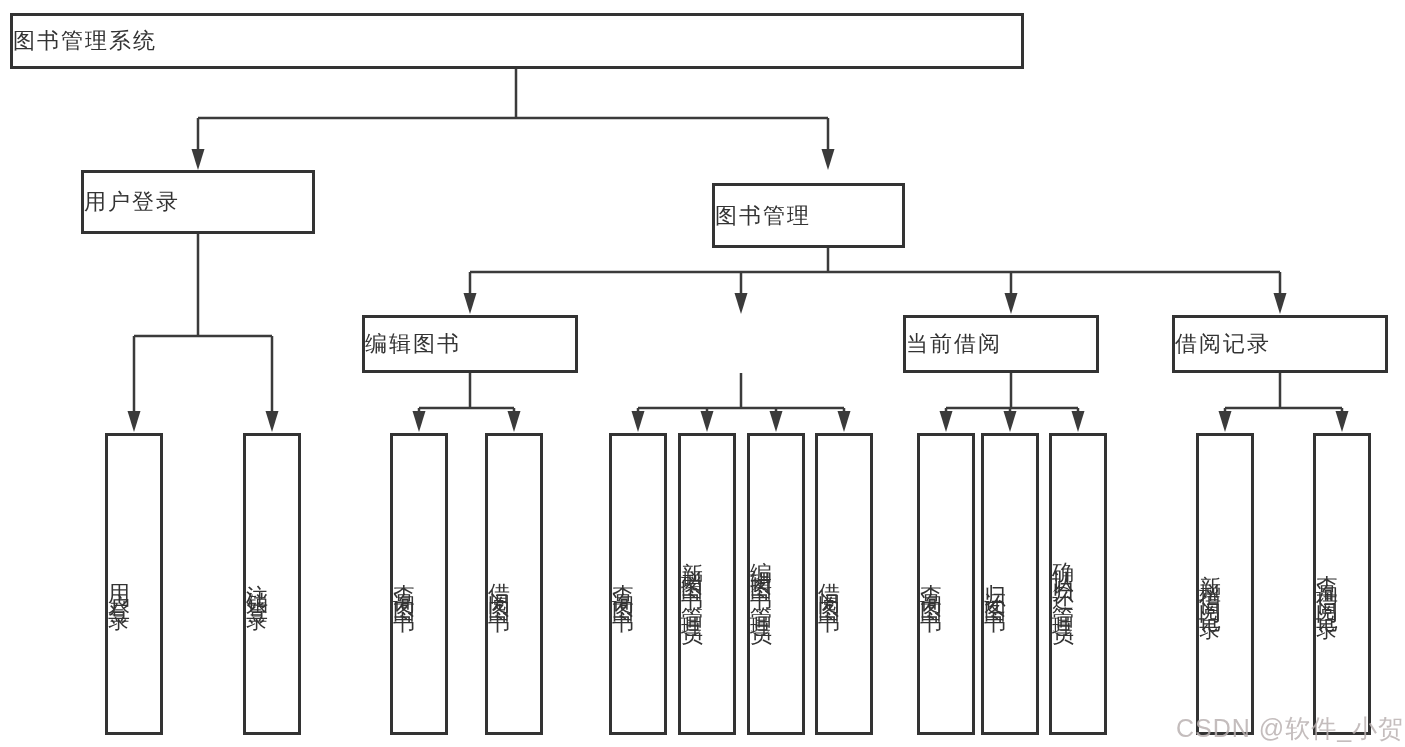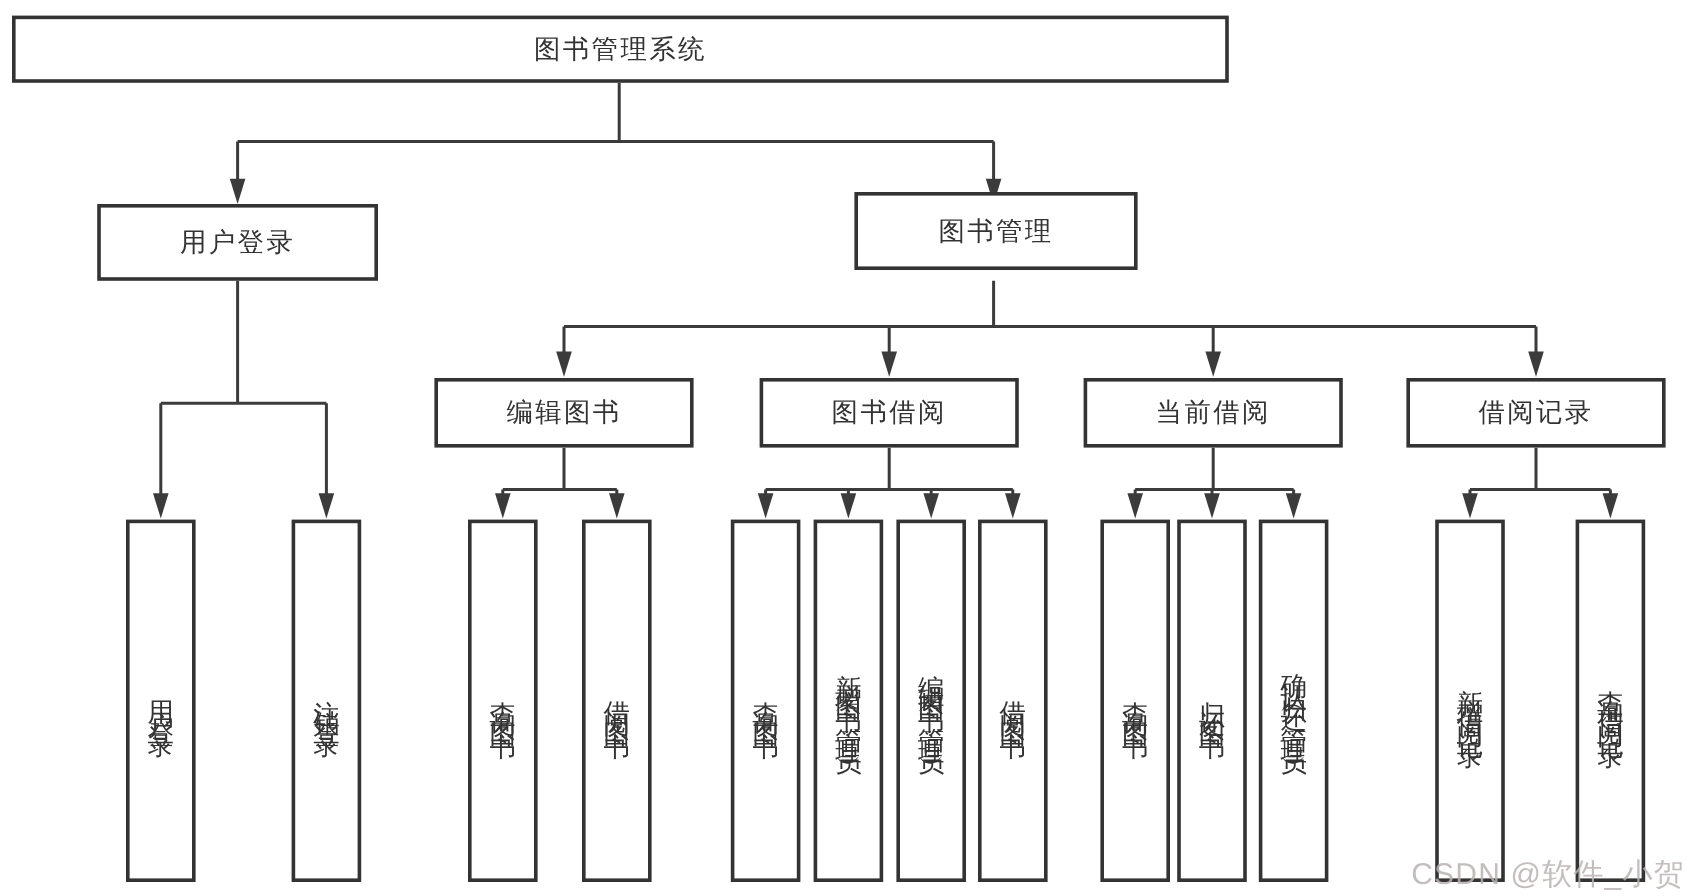--- a/index.html
+++ b/index.html
@@ -26,21 +26,21 @@
     pointer-events: none;
   }
   .connectors path.lines { stroke: var(--line); stroke-width: 2.5; fill: none; }
   .connectors path.arrow { fill: var(--line); stroke: none; }
   .box {
     position: absolute;
     background: #ffffff;
     border: 3px solid var(--box-border);
     display: flex;
     align-items: center;
-    justify-content: center;
+    justify-content: flex-start;
     z-index: 1;
   }
   .hlabel {
     font-size: 22px;
     letter-spacing: 2px;
     white-space: nowrap;
     color: var(--text);
   }
   .vbox { width: 58px; height: 302px; top: 433px; }
   .vlabel {
@@ -104,31 +104,28 @@
     <path class="arrow" d="M1335.5 411 L1348.5 411 L1342 432 Z"></path>
   </svg>
 
   <div class="box" style="left:10px; top:13px; width:1014px; height:56px;">
     <span class="hlabel">图书管理系统</span>
   </div>
 
   <div class="box" style="left:81px; top:170px; width:234px; height:64px;">
     <span class="hlabel">用户登录</span>
   </div>
-  <div class="box" style="left:712px; top:160px; width:236px; height:65px;">
+  <div class="box" style="left:712px; top:183px; width:193px; height:65px;">
     <span class="hlabel">图书管理</span>
   </div>
 
   <div class="box" style="left:362px; top:315px; width:216px; height:58px;">
     <span class="hlabel">编辑图书</span>
   </div>
-  <div class="box" style="left:633px; top:315px; width:216px; height:58px;">
-    <span class="hlabel">图书借阅</span>
-  </div>
-  <div class="box" style="left:903px; top:315px; width:216px; height:58px;">
+  <div class="box" style="left:903px; top:315px; width:196px; height:58px;">
     <span class="hlabel">当前借阅</span>
   </div>
   <div class="box" style="left:1172px; top:315px; width:216px; height:58px;">
     <span class="hlabel">借阅记录</span>
   </div>
 
   <div class="box vbox" style="left:105px;">
     <span class="vlabel">用户登录</span>
   </div>
   <div class="box vbox" style="left:243px;">

